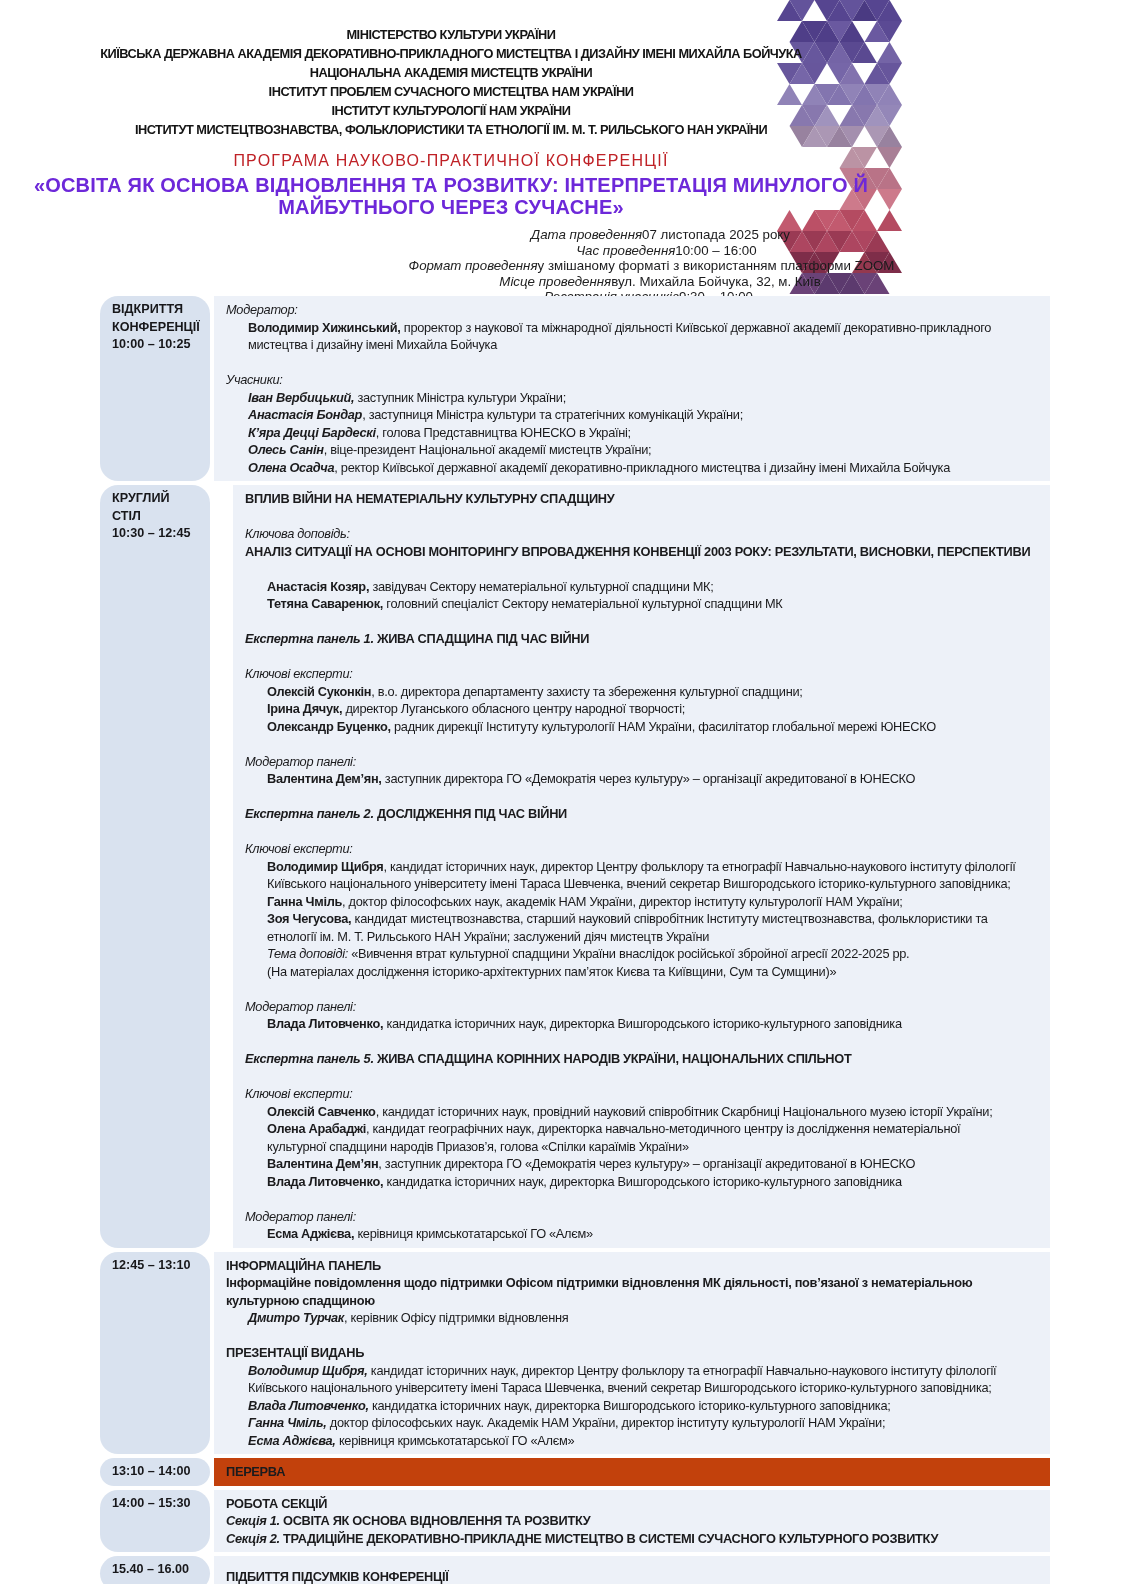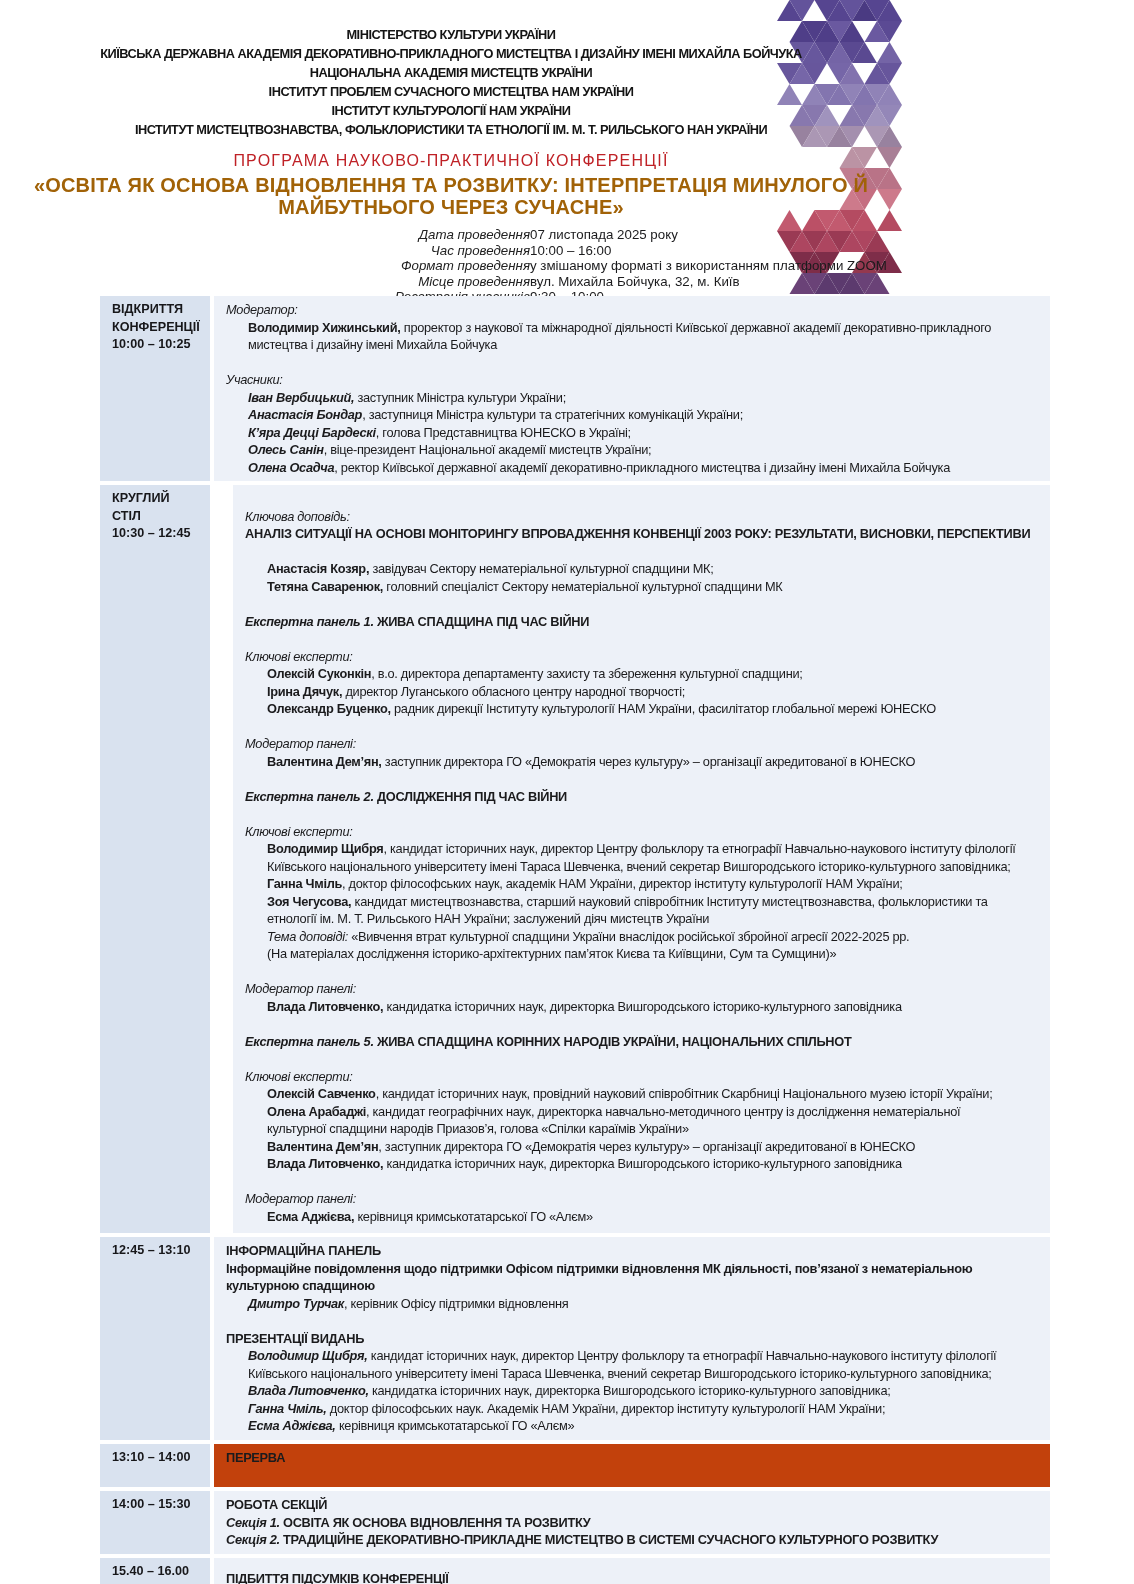--- a/index.html
+++ b/index.html
@@ -25,35 +25,35 @@
   .kicker {
     margin-top:12px;
     font-size:16px; line-height:20px; letter-spacing:1.2px;
     font-weight:400;
   }
   .conf-title {
     margin-top:3px;
     font-size:20px; line-height:22px; font-weight:bold; letter-spacing:0.2px;
   }
   .details { margin-top:9px; font-size:13.3px; line-height:15.5px; }
-  .detail-row { display:flex; }
+  .detail-row { display:flex;justify-content:center; }
   .detail-label { width:530px; text-align:right; font-style:italic; color:#222; }
   .detail-value { margin-left:0; text-align:left; color:#1b1b1d; }
 
   
   .schedule {
     position:absolute; left:100px; top:296px; width:950px; z-index:2;
     display:flex; flex-direction:column; gap:4px;
   }
   .sched-row { display:flex; gap:4px; }
   .time-cell {
     width:110px; flex:0 0 110px; box-sizing:border-box;
     background:#d9e2ef;
-    padding:5px 4px 21px 12px;
-    font-weight:bold; font-size:12.6px; line-height:17.5px; color:#17171a;
+    padding:5px 4px 5px 12px;
+    font-weight:bold; font-size:12.6px; line-height:17.5px; color:#17171a;border-radius:18px;
   }
   .content-cell {
     flex:1; box-sizing:border-box;
     background:#edf1f8;
     padding:5px 6px 5px 12px;
     font-size:12.8px; line-height:17.5px; letter-spacing:-0.3px; color:#1b1b1d;
   }
   .c-line { min-height:17.5px; }
   .c-line.ind { padding-left:22px; }
   .c-spacer { height:17.5px; }
@@ -170,21 +170,21 @@
   <header class="header">
     <div>
         <div class="org-line">МІНІСТЕРСТВО КУЛЬТУРИ УКРАЇНИ</div>
         <div class="org-line">КИЇВСЬКА ДЕРЖАВНА АКАДЕМІЯ ДЕКОРАТИВНО-ПРИКЛАДНОГО МИСТЕЦТВА І ДИЗАЙНУ ІМЕНІ МИХАЙЛА БОЙЧУКА</div>
         <div class="org-line">НАЦІОНАЛЬНА АКАДЕМІЯ МИСТЕЦТВ УКРАЇНИ</div>
         <div class="org-line">ІНСТИТУТ ПРОБЛЕМ СУЧАСНОГО МИСТЕЦТВА НАМ УКРАЇНИ</div>
         <div class="org-line">ІНСТИТУТ КУЛЬТУРОЛОГІЇ НАМ УКРАЇНИ</div>
         <div class="org-line">ІНСТИТУТ МИСТЕЦТВОЗНАВСТВА, ФОЛЬКЛОРИСТИКИ ТА ЕТНОЛОГІЇ ІМ. М. Т. РИЛЬСЬКОГО НАН УКРАЇНИ</div>
       </div>
     <div class="kicker" style="color: rgb(191, 33, 38);">ПРОГРАМА НАУКОВО-ПРАКТИЧНОЇ КОНФЕРЕНЦІЇ</div>
-    <div class="conf-title" style="color: #a16207;">«ОСВІТА ЯК ОСНОВА ВІДНОВЛЕННЯ ТА РОЗВИТКУ: ІНТЕРПРЕТАЦІЯ МИНУЛОГО Й МАЙБУТНЬОГО ЧЕРЕЗ СУЧАСНЕ»</div>
+    <div class="conf-title" style="color: #6d28d9;">«ОСВІТА ЯК ОСНОВА ВІДНОВЛЕННЯ ТА РОЗВИТКУ: ІНТЕРПРЕТАЦІЯ МИНУЛОГО Й МАЙБУТНЬОГО ЧЕРЕЗ СУЧАСНЕ»</div>
     <div class="details">
         <div class="detail-row">
           <div class="detail-label">Дата проведення</div>
           <div class="detail-value">07 листопада 2025 року</div>
         </div>
         <div class="detail-row">
           <div class="detail-label">Час проведення</div>
           <div class="detail-value">10:00 – 16:00</div>
         </div>
         <div class="detail-row">
@@ -222,20 +222,21 @@
           <div class="c-line ind"><span class="s-bi">Олена Осадча</span><span class="s-r">, ректор Київської державної академії декоративно-прикладного мистецтва і дизайну імені Михайла Бойчука</span></div>
         </div>
       </div>
       <div class="sched-row">
         <div class="time-cell" style="background: rgb(217, 226, 239);">
           <div class="time-line">КРУГЛИЙ</div>
           <div class="time-line">СТІЛ</div>
           <div class="time-line">10:30 – 12:45</div>
         </div>
         <div class="content-cell" style="background: rgb(237, 241, 248);">
+          <div class="c-line"><span class="s-b">ВПЛИВ ВІЙНИ НА НЕМАТЕРІАЛЬНУ КУЛЬТУРНУ СПАДЩИНУ</span></div>
           <div class="c-spacer"></div>
           <div class="c-line"><span class="s-i">Ключова доповідь:</span></div>
           <div class="c-line"><span class="s-b">АНАЛІЗ СИТУАЦІЇ НА ОСНОВІ МОНІТОРИНГУ ВПРОВАДЖЕННЯ КОНВЕНЦІЇ 2003 РОКУ: РЕЗУЛЬТАТИ, ВИСНОВКИ, ПЕРСПЕКТИВИ</span></div>
           <div class="c-spacer"></div>
           <div class="c-line ind"><span class="s-b">Анастасія Козяр, </span><span class="s-r">завідувач Сектору нематеріальної культурної спадщини МК;</span></div>
           <div class="c-line ind"><span class="s-b">Тетяна Саваренюк, </span><span class="s-r">головний спеціаліст Сектору нематеріальної культурної спадщини МК</span></div>
           <div class="c-spacer"></div>
           <div class="c-line"><span class="s-bi">Експертна панель 1. </span><span class="s-b">ЖИВА СПАДЩИНА ПІД ЧАС ВІЙНИ</span></div>
           <div class="c-spacer"></div>
           <div class="c-line"><span class="s-i">Ключові експерти:</span></div>

